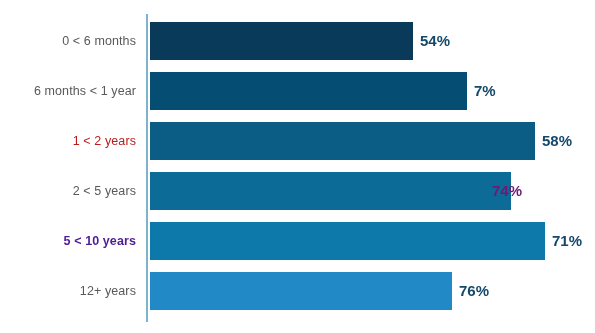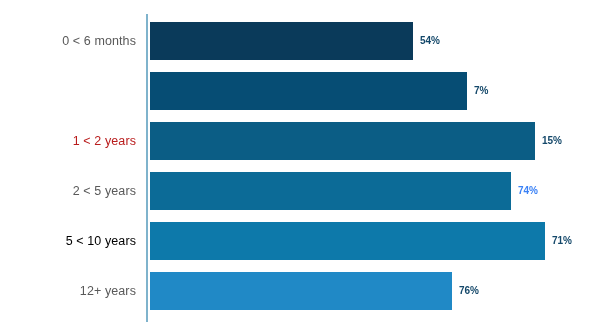--- a/index.html
+++ b/index.html
@@ -68,54 +68,55 @@
     top: 0;
     height: 38px;
   }
 
   .value-label {
     position: absolute;
     top: 0;
     height: 38px;
     line-height: 38px;
     color: #14486a;
-    font-size: 10px;
+    font-size: 15px;
     font-weight: bold;
     white-space: nowrap;
   }
 </style>
 </head>
 <body>
 
 <div id="chart-root" style="background: rgb(255, 255, 255);">
 
   <div id="axis-line" style="background: rgb(127, 179, 204);"></div>
 
   <div id="plot-area">
       <div class="bar-row" style="top: 22px;">
         <div class="cat-label" style="color: rgb(89, 89, 89);">0 &lt; 6 months</div>
         <div class="bar" style="width: 263px; height: 38px; background: rgb(10, 58, 90);"></div>
         <div class="value-label" style="left: 420px; color: rgb(20, 72, 106);">54%</div>
       </div>
       <div class="bar-row" style="top: 72px;">
+        <div class="cat-label" style="color: rgb(89, 89, 89);">6 months &lt; 1 year</div>
         <div class="bar" style="width: 317px; height: 38px; background: rgb(6, 77, 116);"></div>
         <div class="value-label" style="left: 474px; color: rgb(20, 72, 106);">7%</div>
       </div>
       <div class="bar-row" style="top: 122px;">
         <div class="cat-label" style="color: #b91c1c;">1 &lt; 2 years</div>
         <div class="bar" style="width: 385px; height: 38px; background: rgb(11, 93, 133);"></div>
-        <div class="value-label" style="left: 542px; color: rgb(20, 72, 106);">15%</div>
+        <div class="value-label" style="left: 542px; color: rgb(20, 72, 106);">58%</div>
       </div>
       <div class="bar-row" style="top: 172px; text-decoration: underline;">
         <div class="cat-label" style="color: rgb(89, 89, 89);">2 &lt; 5 years</div>
         <div class="bar" style="width: 361px; height: 38px; background: rgb(12, 107, 151);"></div>
-        <div class="value-label" style="left: 518px; color: #3b82f6;">74%</div>
+        <div class="value-label" style="left: 492px; color: #701a75;">74%</div>
       </div>
       <div class="bar-row" style="top: 222px;">
-        <div class="cat-label" style="color: #000000;">5 &lt; 10 years</div>
+        <div class="cat-label" style="color: #4c1d95; font-weight: bold;">5 &lt; 10 years</div>
         <div class="bar" style="width: 395px; height: 38px; background: rgb(13, 121, 170);"></div>
         <div class="value-label" style="left: 552px; color: rgb(20, 72, 106);">71%</div>
       </div>
       <div class="bar-row" style="top: 272px;">
         <div class="cat-label" style="color: rgb(89, 89, 89);">12+ years</div>
         <div class="bar" style="width: 302px; height: 38px; background: rgb(32, 137, 198);"></div>
         <div class="value-label" style="left: 459px; color: rgb(20, 72, 106);">76%</div>
       </div>
     </div>
 

